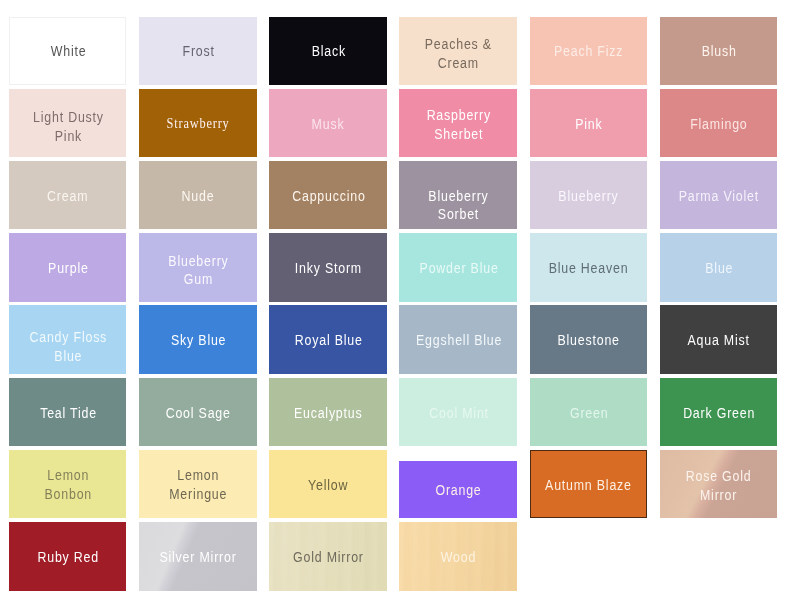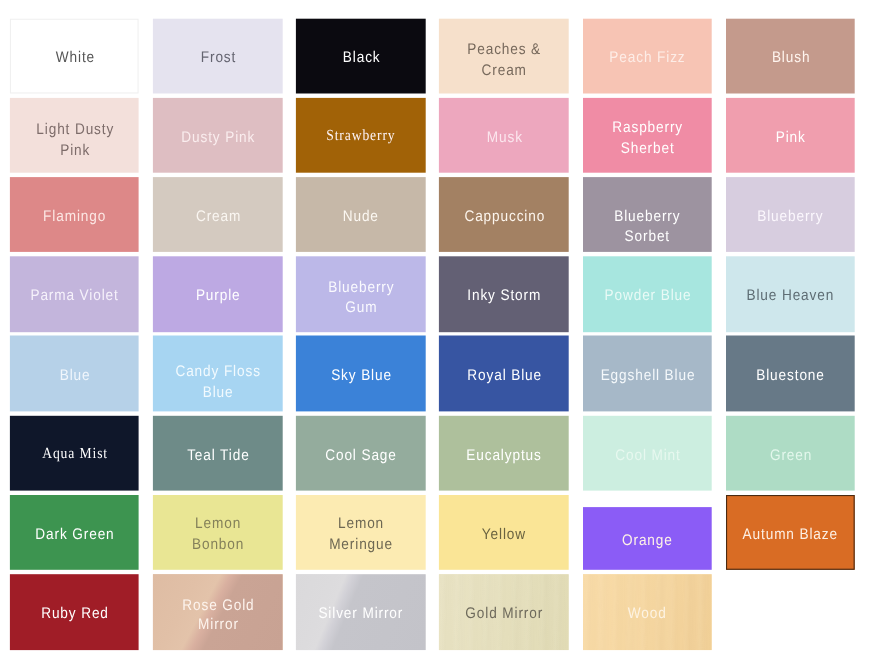--- a/index.html
+++ b/index.html
@@ -68,23 +68,20 @@
   <div class="sw" style="background: rgb(247, 196, 180);">
       <span class="lab" style="color: rgb(253, 237, 231);">Peach Fizz</span>
     </div>
   <div class="sw" style="background: rgb(196, 154, 140);">
       <span class="lab" style="color: rgb(255, 245, 239);">Blush</span>
     </div>
   <div class="sw" style="background: rgb(243, 224, 219);">
       <span class="lab" style="color: rgb(125, 108, 106); transform: translateX(0.45px) scaleX(0.885) translateY(3.6px);">Light Dusty
 Pink</span>
     </div>
-  <div class="sw" style="background: rgb(222, 190, 194);">
-      <span class="lab" style="color: rgb(250, 237, 238);">Dusty Pink</span>
-    </div>
   <div class="sw" style="background: #a16207; font-family: Liberation Serif, serif;">
       <span class="lab" style="color: rgb(253, 243, 246);">Strawberry</span>
     </div>
   <div class="sw" style="background: rgb(237, 167, 190);">
       <span class="lab" style="color: rgb(251, 230, 238);">Musk</span>
     </div>
   <div class="sw" style="background: rgb(240, 140, 165);">
       <span class="lab" style="color: rgb(255, 255, 255); transform: translateX(0.45px) scaleX(0.885) translateY(2.1px);">Raspberry
 Sherbet</span>
     </div>
@@ -141,21 +138,21 @@
     </div>
   <div class="sw" style="background: rgb(55, 85, 162);">
       <span class="lab" style="color: rgb(255, 255, 255);">Royal Blue</span>
     </div>
   <div class="sw" style="background: rgb(166, 184, 200);">
       <span class="lab" style="color: rgb(244, 248, 251);">Eggshell Blue</span>
     </div>
   <div class="sw" style="background: rgb(103, 121, 135);">
       <span class="lab" style="color: rgb(255, 255, 255);">Bluestone</span>
     </div>
-  <div class="sw" style="background: #0f172a; font-family: Liberation Serif, serif;">
+  <div class="sw" style="background: #404040;">
       <span class="lab" style="color: rgb(255, 255, 255);">Aqua Mist</span>
     </div>
   <div class="sw" style="background: rgb(110, 139, 136);">
       <span class="lab" style="color: rgb(255, 255, 255);">Teal Tide</span>
     </div>
   <div class="sw" style="background: rgb(148, 172, 157);">
       <span class="lab" style="color: rgb(255, 255, 255);">Cool Sage</span>
     </div>
   <div class="sw" style="background: rgb(174, 192, 156);">
       <span class="lab" style="color: rgb(255, 255, 255);">Eucalyptus</span>
@@ -178,29 +175,29 @@
 Meringue</span>
     </div>
   <div class="sw" style="background: rgb(250, 229, 150);">
       <span class="lab" style="color: rgb(106, 99, 64);">Yellow</span>
     </div>
   <div class="sw" style="background: #8b5cf6; margin-top: 11px;">
       <span class="lab" style="color: rgb(254, 242, 231);">Orange</span>
     </div>
   <div class="sw blaze" style="background: rgb(217, 108, 36);">
       <span class="lab" style="color: rgb(253, 240, 228);">Autumn Blaze</span>
-    </div>
-  <div class="sw" style="background: rgb(160, 29, 39);">
-      <span class="lab" style="color: rgb(255, 255, 255);">Ruby Red</span>
     </div>
   <div class="sw" style="background: rgb(222, 188, 163);">
       <span class="mat" style="background: linear-gradient(117.6deg, rgb(222, 188, 163) 0%, rgb(225, 192, 167) 28%, rgb(227, 195, 170) 40%, rgb(217, 176, 160) 46%, rgb(202, 164, 149) 53%, rgb(200, 162, 147) 100%);"></span>
       <span class="lab" style="color: rgb(253, 244, 238); transform: translateX(0.45px) scaleX(0.885) translateY(2.1px);">Rose Gold
 Mirror</span>
     </div>
+  <div class="sw" style="background: rgb(160, 29, 39);">
+      <span class="lab" style="color: rgb(255, 255, 255);">Ruby Red</span>
+    </div>
   <div class="sw" style="background: rgb(218, 217, 219);">
       <span class="mat" style="background: linear-gradient(112.6deg, rgb(218, 217, 219) 0%, rgb(220, 219, 221) 24%, rgb(221, 220, 222) 31%, rgb(210, 209, 215) 35.5%, rgb(197, 197, 203) 42%, rgb(195, 195, 201) 100%);"></span>
       <span class="lab" style="color: rgb(255, 255, 255);">Silver Mirror</span>
     </div>
   <div class="sw" style="background: rgb(233, 227, 196);">
       <span class="mat" style="background: linear-gradient(100deg, rgb(233, 227, 196) 0%, rgb(231, 225, 192) 30%, rgb(229, 223, 188) 55%, rgb(226, 220, 183) 85%, rgb(225, 219, 181) 100%);"></span>
       <span class="grain"></span>
       <span class="lab" style="color: rgb(110, 106, 92);">Gold Mirror</span>
     </div>
   <div class="sw" style="background: rgb(249, 220, 169);">

